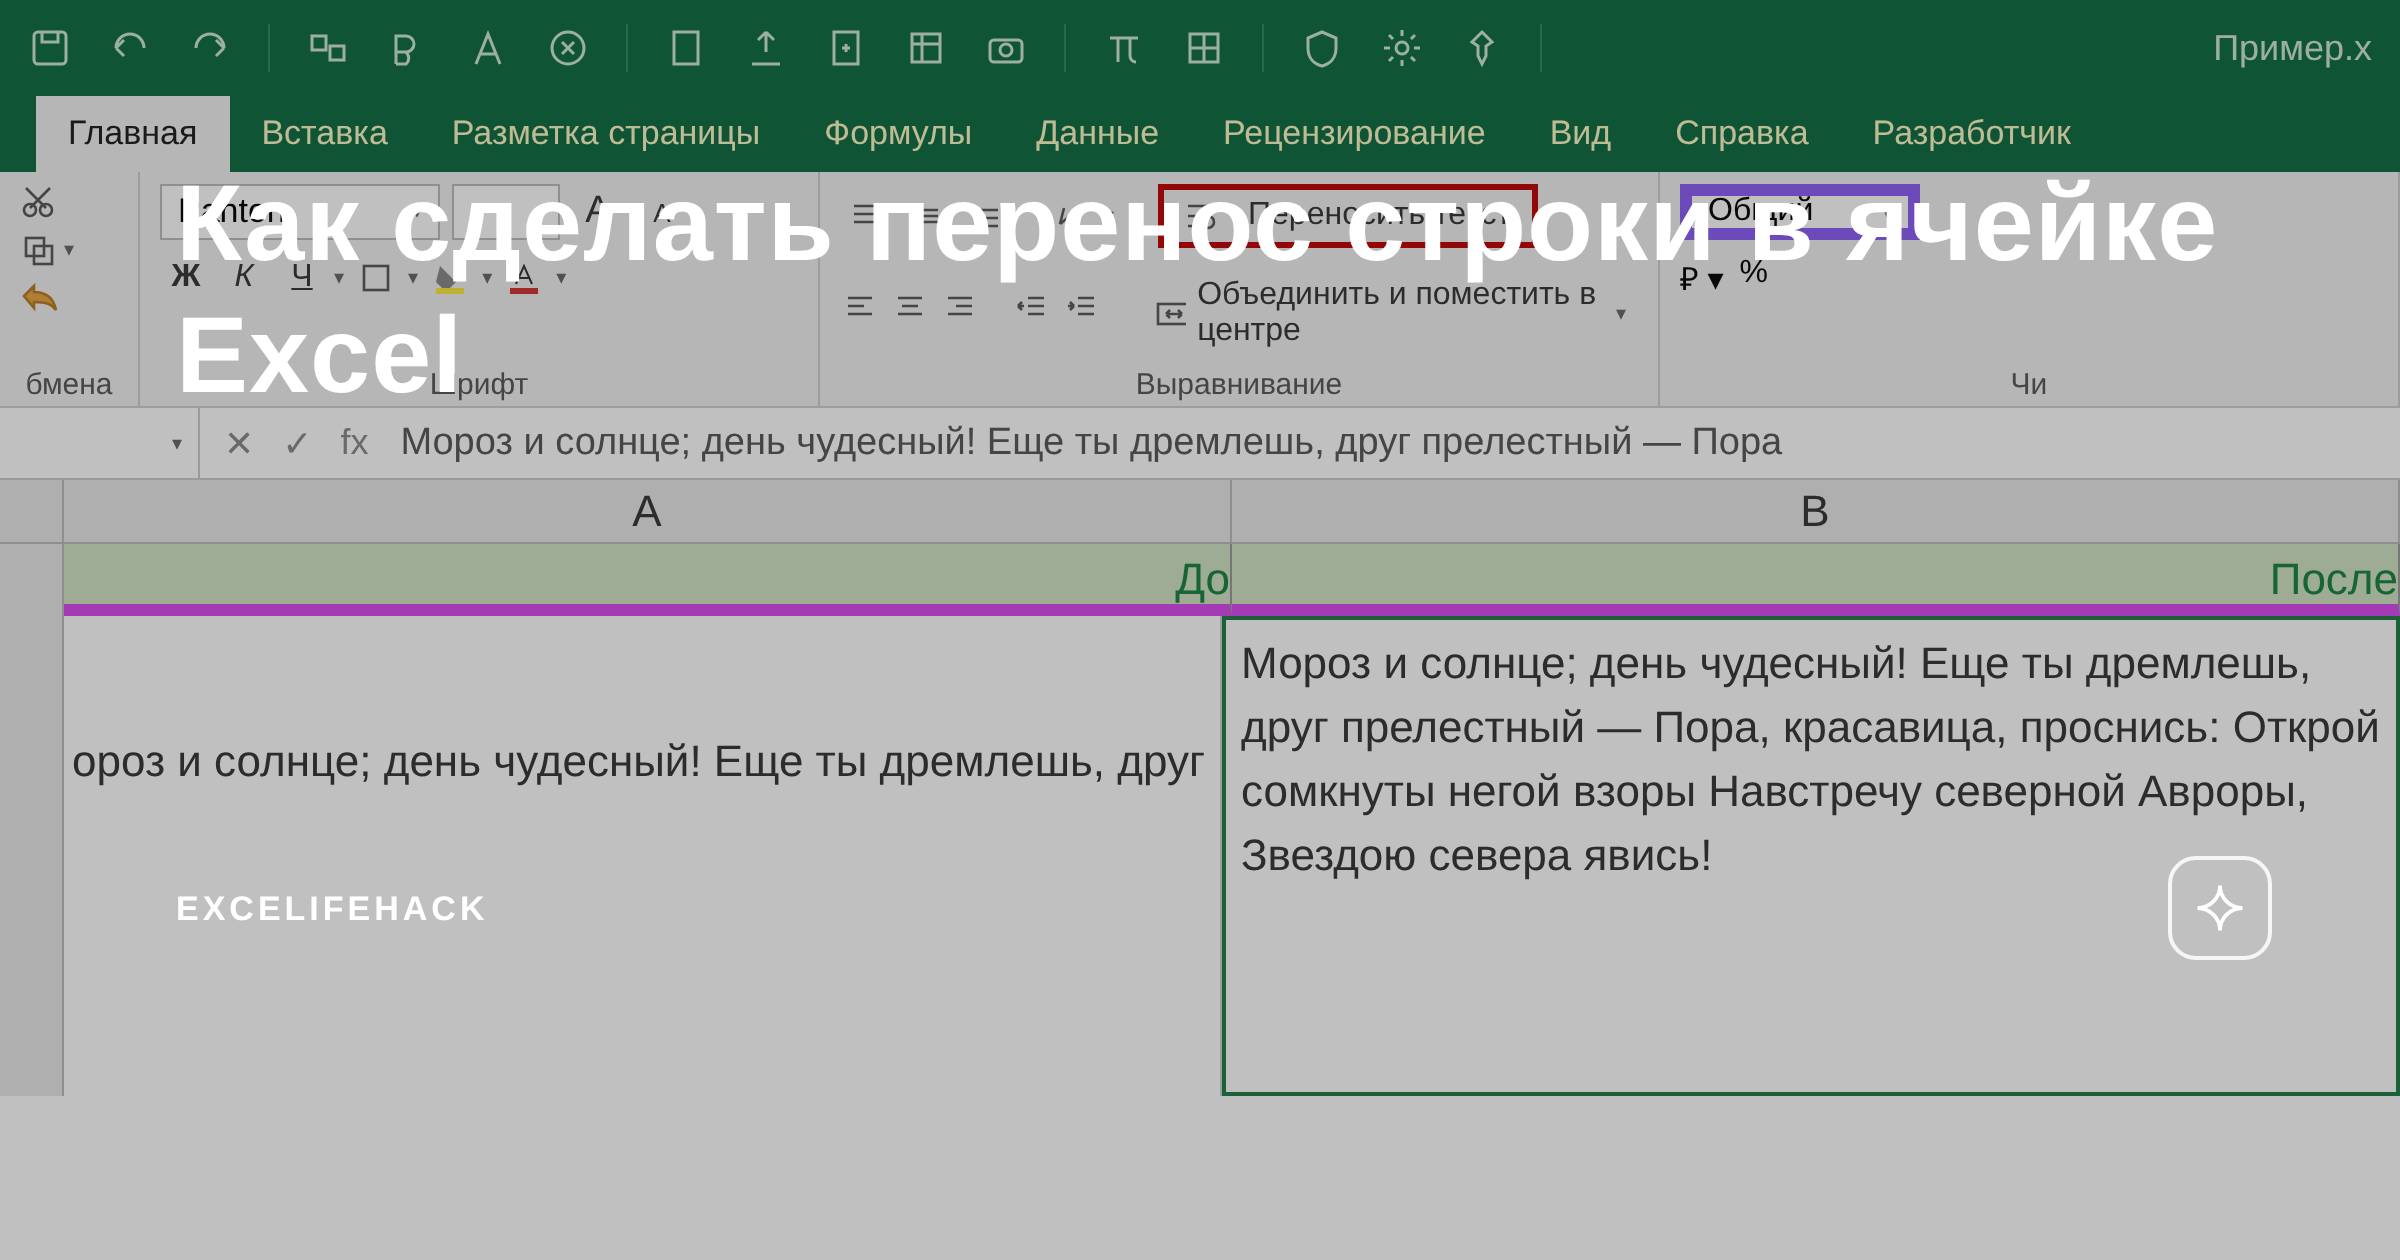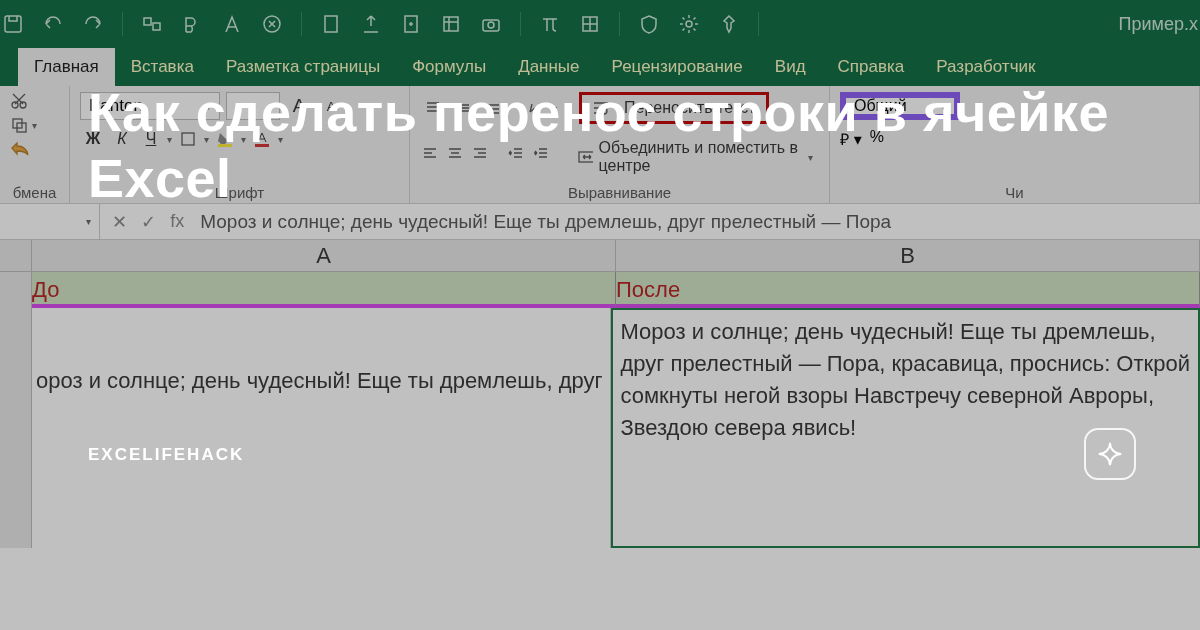--- a/index.html
+++ b/index.html
@@ -1,18 +1,18 @@
 <!DOCTYPE html>
 <html><head>
 <meta charset="utf-8">
 <style>
 *{margin:0;padding:0;box-sizing:border-box;font-family:'Segoe UI',Tahoma,sans-serif}
 body{width:1200px;height:630px;overflow:hidden;position:relative;background:#fff}
 .excel{position:absolute;inset:0;filter:brightness(1)}
-.qat{height:48px;background:#0a6b3f;display:flex;align-items:center;gap:18px;padding:0 2px;color:#cfe7d8}
+.qat{height:48px;background:#0a6b3f;display:flex;align-items:center;gap:18px;padding:0 14px;color:#cfe7d8}
 .qat svg{width:22px;height:22px;fill:none;stroke:#cfe7d8;stroke-width:1.5}
 .qat span.sep{width:1px;height:24px;background:#2a8a5c}
 .qat .right{margin-left:auto;font-size:18px;color:#cfe7d8}
 .tabbar{height:38px;background:#0a6b3f;display:flex;align-items:flex-end;padding-left:18px}
 .tab{padding:9px 16px;font-size:17px;color:#fef9c3;cursor:pointer}
 .tab.active{background:#f3f2f1;color:#1a1a1a}
 .ribbon{height:118px;background:#f3f2f1;border-bottom:1px solid #d0cfce;display:flex}
 .group{border-right:1px solid #d0cfce;padding:6px 10px 2px;display:flex;flex-direction:column;justify-content:space-between}
 .group-label{text-align:center;font-size:15px;color:#555;padding-top:4px}
 .clip{width:70px}
@@ -36,21 +36,21 @@
 .fbar{height:36px;background:#fff;border-bottom:1px solid #ccc;display:flex;align-items:center}
 .namebox{width:100px;border-right:1px solid #ccc;height:100%;display:flex;align-items:center;padding:0 8px;justify-content:flex-end}
 .fx-btns{display:flex;align-items:center;gap:14px;padding:0 12px;color:#888;font-size:18px}
 .fx-input{flex:1;font-size:19px;color:#555;padding:0 4px;white-space:nowrap;overflow:hidden}
 .sheet{position:relative}
 .colhdr{display:flex;height:32px;background:#e8e8e8;border-bottom:1px solid #bbb}
 .rownum{width:32px;border-right:1px solid #bbb;background:#e8e8e8}
 .colA,.colB{flex:1;text-align:center;font-size:22px;color:#333;line-height:32px;border-right:1px solid #bbb}
 .row1{display:flex;height:36px}
 .row1 .rownum{}
-.hdrcell{flex:1;background:#d0e3c5;border-right:1px solid #999;border-bottom:4px solid #d946ef;text-align:left;font-size:22px;color:#b91c1c;line-height:36px}
+.hdrcell{flex:1;background:#d0e3c5;border-right:1px solid #999;border-bottom:6px solid #d946ef;text-align:right;font-size:22px;color:#15803d;line-height:36px}
 .row2{display:flex;height:240px}
 .cellA{flex:1;border-right:1px solid #ccc;padding:60px 4px 0;font-size:22px;color:#333;white-space:nowrap;overflow:hidden}
 .cellB{flex:1;border:2px solid #1a7a45;padding:6px 8px;font-size:22px;color:#333;line-height:1.45}
 .dim{position:absolute;inset:0;background:rgba(30,30,30,.28);pointer-events:none}
 .overlay{position:absolute;inset:0;display:flex;flex-direction:column;padding:80px 88px 0;color:#fff;pointer-events:none}
 .overlay h1{font-size:54px;font-weight:700;line-height:1.22;letter-spacing:.5px}
 .brand{position:absolute;left:88px;bottom:165px;font-size:17px;font-weight:600;letter-spacing:2px}
 .badge{position:absolute;right:64px;bottom:150px;width:52px;height:52px;border:2px solid rgba(255,255,255,.85);border-radius:14px;display:flex;align-items:center;justify-content:center}
 .badge svg{width:30px;height:30px;stroke:#fff;fill:none;stroke-width:1.5}
 .dd{font-size:10px;color:#666}

